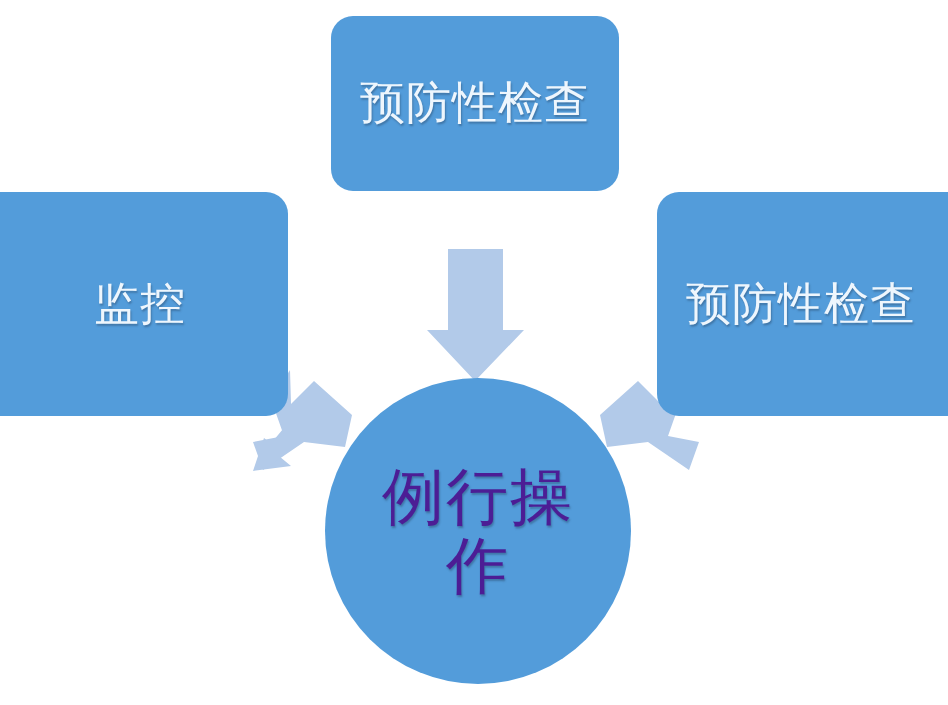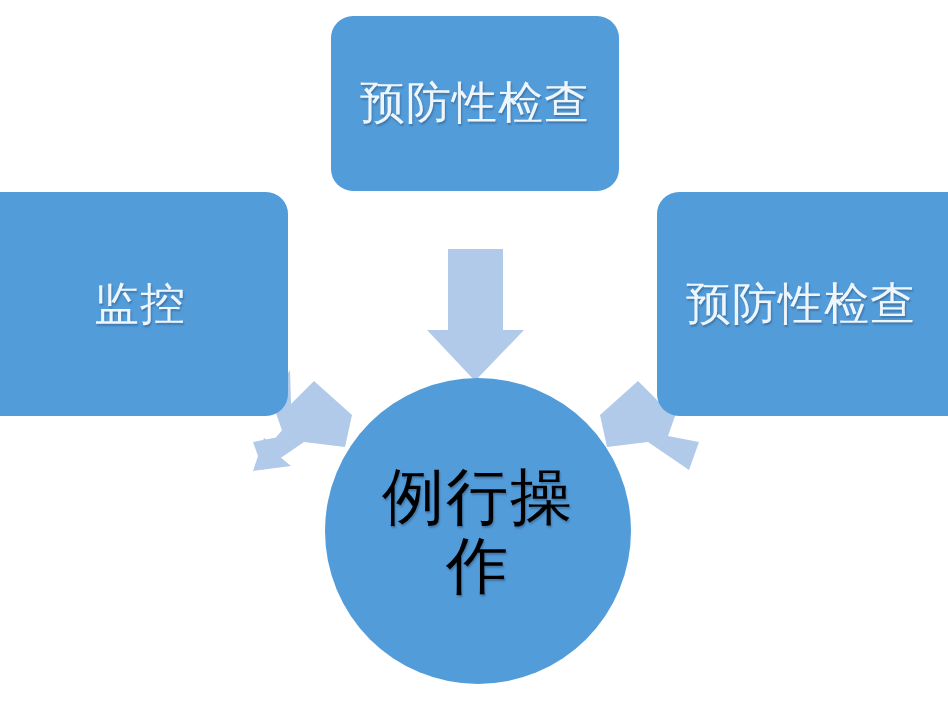--- a/index.html
+++ b/index.html
@@ -121,20 +121,20 @@
   </div>
 
   <div class="node box" id="box-top" style="background: rgb(83, 156, 218); color: rgb(238, 246, 253); text-shadow: rgba(40, 70, 105, 0.45) 1px 2px 2px;">
     <span class="label">预防性检查</span>
   </div>
 
   <div class="node box" id="box-right" style="background: rgb(83, 156, 218); color: rgb(238, 246, 253); text-shadow: rgba(40, 70, 105, 0.45) 1px 2px 2px;">
     <span class="label">预防性检查</span>
   </div>
 
-  <div class="node" id="circle-center" style="background: rgb(83, 156, 218); color: #000000; text-shadow: rgba(40, 70, 105, 0.45) 1px 2px 2px;">
+  <div class="node" id="circle-center" style="background: rgb(83, 156, 218); color: #4c1d95; text-shadow: rgba(40, 70, 105, 0.45) 1px 2px 2px;">
     <span>
       <span class="label">例行操</span>
       <span class="label">作</span>
     </span>
   </div>
 
 </div>
 
 </body></html>

